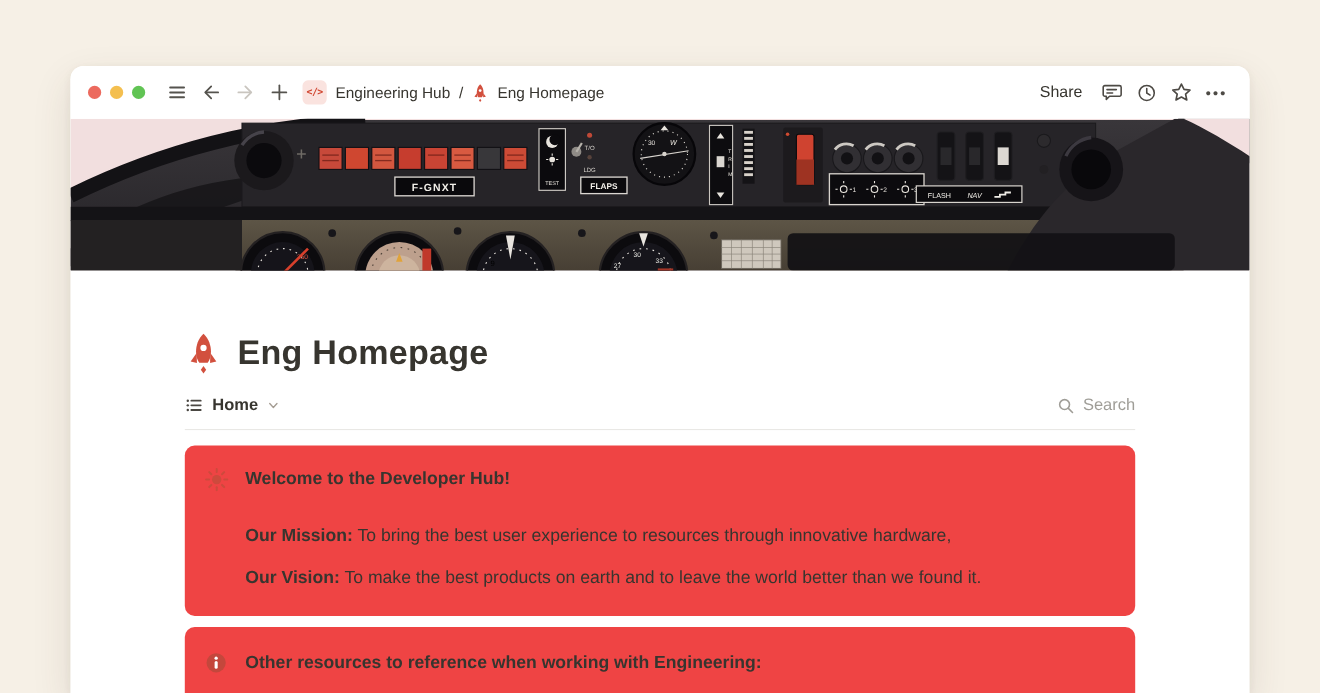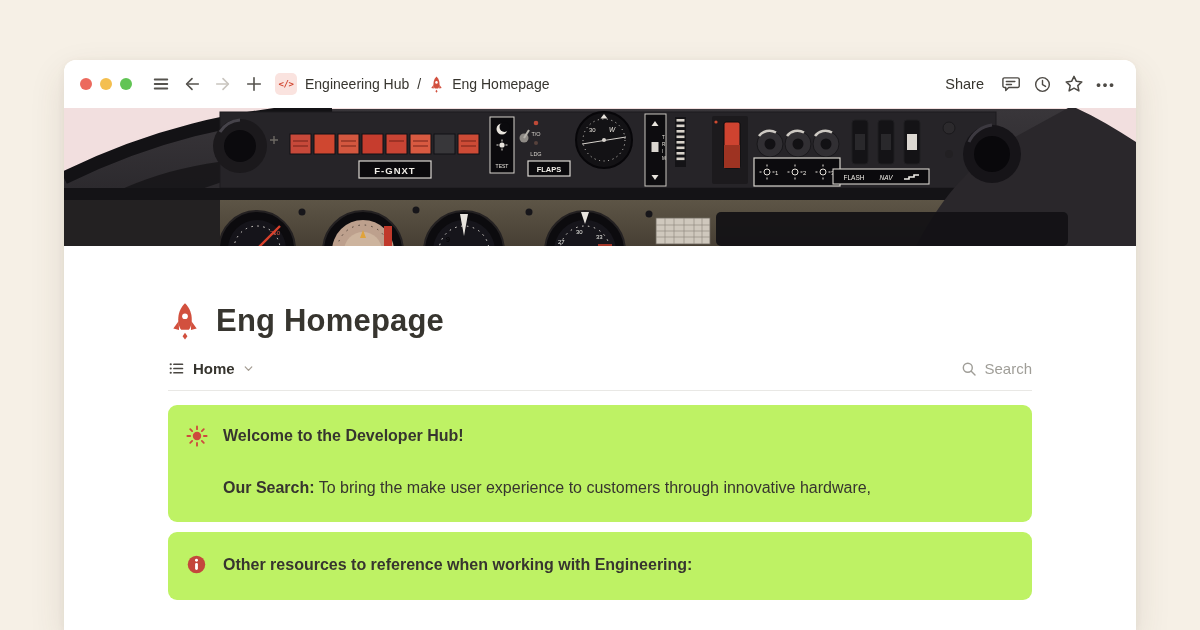--- a/index.html
+++ b/index.html
@@ -32,21 +32,21 @@
   
   .content { padding:0 104px; }
   .titlebox { margin-top:56px; display:flex; align-items:center; gap:14px; }
   .title { font-size:31px; font-weight:bold; letter-spacing:.2px; color:#37352f; }
 
   .tabrow { margin-top:20px; display:flex; align-items:flex-end; padding-bottom:13px; border-bottom:1px solid #e9e8e5; }
   .tableft { display:flex; align-items:center; gap:8px; }
   .tabname { font-size:15px; font-weight:bold; color:#37352f; }
   .search { margin-left:auto; display:flex; align-items:center; gap:7px; color:#8f8d86; font-size:15px; font-weight:normal; opacity:.85;}
 
-  .callout { margin-top:14px; background:#bef264; border-radius:9px; padding:19px 18px 21px 18px;
+  .callout { margin-top:14px; background:#ef4444; border-radius:9px; padding:19px 18px 21px 18px;
              display:flex; gap:15px; }
   .callout .ico { flex:0 0 22px; padding-top:1px; }
   .co-body { flex:1; font-size:16px; line-height:26px; }
   .co-title { font-weight:bold; font-size:16px; line-height:24px; color:#37352f; }
   .para1 { margin-top:27px; }
   .para2 { margin-top:12px; }
   .b { font-weight:bold; }
   .blockline { display:block; }
   .callout.second { margin-top:10px; padding:21px 18px; }
 </style>
@@ -427,21 +427,22 @@
               <line x1="19.5" y1="12" x2="22.5" y2="12"></line>
             <line x1="4.6" y1="4.6" x2="6.7" y2="6.7"></line>
               <line x1="17.3" y1="17.3" x2="19.4" y2="19.4"></line>
             <line x1="4.6" y1="19.4" x2="6.7" y2="17.3"></line>
               <line x1="17.3" y1="6.7" x2="19.4" y2="4.6"></line>
           </g>
         </svg>
       </div>
       <div class="co-body">
         <div class="co-title">Welcome to the Developer Hub!</div>
-        <div class="para1"><span class="b">Our Search:</span><span> To bring the make user experience to customers through innovative hardware,</span></div>
+        <div class="para1"><span class="b">Our Mission:</span><span> To bring the best user experience to resources through innovative hardware,</span></div>
+        <div class="para2"><span class="b">Our Vision:</span><span> To make the best products on earth and to leave the world better than we found it.</span></div>
       </div>
     </div>
 
     <div class="callout second">
       <div class="ico">
         <svg width="21" height="21" viewBox="0 0 24 24">
           <circle cx="12" cy="12" r="10" fill="#c4473c"></circle>
           <circle cx="12" cy="7.2" r="1.7" fill="#fff"></circle>
           <rect x="10.4" y="10.2" width="3.2" height="8" rx="1.6" fill="#fff"></rect>
         </svg>

